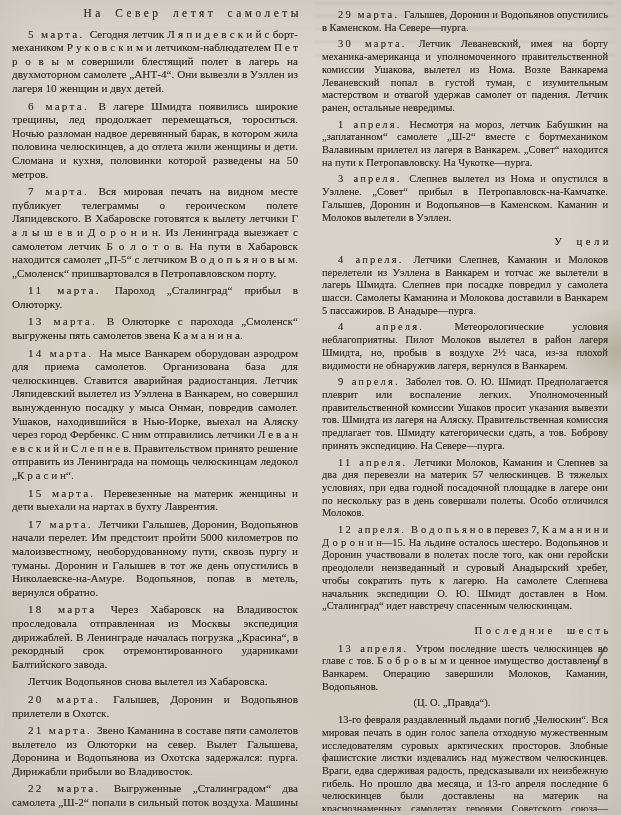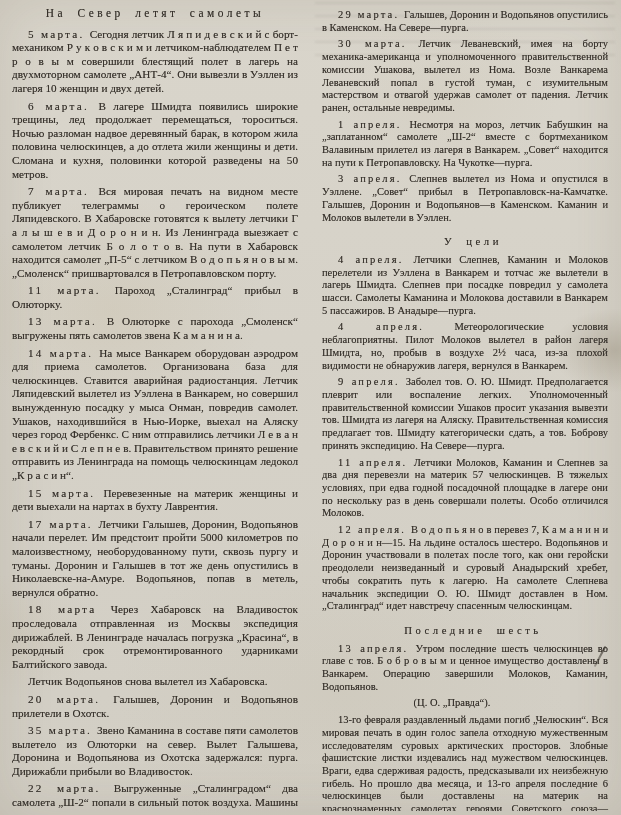--- a/index.html
+++ b/index.html
@@ -41,21 +41,21 @@
     overflow:hidden;
   }
   .col-left{font-size:11.2px;line-height:13.6px;}
   .col-right{font-size:10.5px;line-height:12.7px;}
   h2{
     font-size:1.02em;
     font-weight:400;
     letter-spacing:3.5px;
     word-spacing:5px;
     margin:0;
-    text-align:center;
+    text-align:right;
   }
   h2.title{margin:2px 0 7px 0;}
   h2.header{margin:11px 0 6px 16px;}
   p{margin:4px;}
   p.para{text-indent:16px;}
   p.sig{
     text-align:center;
     padding-right:26px;
     text-indent:0;
     position:relative;
@@ -99,21 +99,21 @@
         <p class="para"><span class="lead">6 марта.</span> В лагере Шмидта появились широкие трещины, лед продолжает перемещаться, тороситься. Ночью разломан надвое деревянный барак, в котором жила половина челюскинцев, а до отлета жили женщины и дети. Сломана и кухня, половинки которой разведены на 50 метров.</p>
         <p class="para"><span class="lead">7 марта.</span> Вся мировая печать на видном месте публикует телеграммы о героическом полете Ляпидевского. В Хабаровске готовятся к вылету летчики Г а л ы ш е в и Д о р о н и н. Из Ленинграда выезжает с самолетом летчик Б о л о т о в. На пути в Хабаровск находится самолет „П-5“ с летчиком В о д о п ь я н о в ы м. „Смоленск“ пришвартовался в Петропавловском порту.</p>
         <p class="para"><span class="lead">11 марта.</span> Пароход „Сталинград“ прибыл в Олюторку.</p>
         <p class="para"><span class="lead">13 марта.</span> В Олюторке с парохода „Смоленск“ выгружены пять самолетов звена К а м а н и н а.</p>
         <p class="para"><span class="lead">14 марта.</span> На мысе Ванкарем оборудован аэродром для приема самолетов. Организована база для челюскинцев. Ставится аварийная радиостанция. Летчик Ляпидевский вылетел из Уэллена в Ванкарем, но совершил вынужденную посадку у мыса Онман, повредив самолет. Ушаков, находившийся в Нью-Иорке, выехал на Аляску через город Фербенкс. С ним отправились летчики Л е в а н е в с к и й и С л е п н е в. Правительством принято решение отправить из Ленинграда на помощь челюскинцам ледокол „К р а с и н“.</p>
         <p class="para"><span class="lead">15 марта.</span> Перевезенные на материк женщины и дети выехали на нартах в бухту Лаврентия.</p>
         <p class="para"><span class="lead">17 марта.</span> Летчики Галышев, Доронин, Водопьянов начали перелет. Им предстоит пройти 5000 километров по малоизвестному, необорудованному пути, сквозь пургу и туманы. Доронин и Галышев в тот же день опустились в Николаевске-на-Амуре. Водопьянов, попав в метель, вернулся обратно.</p>
         <p class="para"><span class="lead">18 марта</span> Через Хабаровск на Владивосток проследовала отправленная из Москвы экспедиция дирижаблей. В Ленинграде началась погрузка „Красина“, в рекордный срок отремонтированного ударниками Балтийского завода.</p>
         <p class="para">Летчик Водопьянов снова вылетел из Хабаровска.</p>
         <p class="para"><span class="lead">20 марта.</span> Галышев, Доронин и Водопьянов прилетели в Охотск.</p>
-        <p class="para"><span class="lead">35 марта.</span> Звено Каманина в составе пяти самолетов вылетело из Олюторки на север. Вылет Галышева, Доронина и Водопьянова из Охотска задержался: пурга. Дирижабли прибыли во Владивосток.</p>
+        <p class="para"><span class="lead">21 марта.</span> Звено Каманина в составе пяти самолетов вылетело из Олюторки на север. Вылет Галышева, Доронина и Водопьянова из Охотска задержался: пурга. Дирижабли прибыли во Владивосток.</p>
         <p class="para"><span class="lead">22 марта.</span> Выгруженные „Сталинградом“ два самолета „Ш-2“ попали в сильный поток воздуха. Машины разбиты. Галышев, Доронин и Водопьянов прилетели в Нагаево. Ушаков, Леваневский и Слепнев прибыли в Фербенкс на Аляске.</p>
         <p class="para"><span class="lead">23 марта.</span> Из Кронштадта вышел в поход „Красин“. Курс—на Панаму.</p>
         <p class="para"><span class="lead">25 марта.</span> Из Владивостока вышел „Совет“. На Чукотке—пурга.</p>
       </div>
     <div class="col col-right" id="col-right">
         <p class="para"><span class="lead">29 марта.</span> Галышев, Доронин и Водопьянов опустились в Каменском. На Севере—пурга.</p>
         <p class="para"><span class="lead">30 марта.</span> Летчик Леваневский, имея на борту механика-американца и уполномоченного правительственной комиссии Ушакова, вылетел из Нома. Возле Ванкарема Леваневский попал в густой туман, с изумительным мастерством и отвагой удержав самолет от падения. Летчик ранен, остальные невредимы.</p>
         <p class="para"><span class="lead">1 апреля.</span> Несмотря на мороз, летчик Бабушкин на „заплатанном“ самолете „Ш-2“ вместе с бортмехаником Валавиным прилетел из лагеря в Ванкарем. „Совет“ находится на пути к Петропавловску. На Чукотке—пурга.</p>
         <p class="para"><span class="lead">3 апреля.</span> Слепнев вылетел из Нома и опустился в Уэллене. „Совет“ прибыл в Петропавловск-на-Камчатке. Галышев, Доронин и Водопьянов—в Каменском. Каманин и Молоков вылетели в Уэллен.</p>
         <h2 class="header">У цели</h2>

